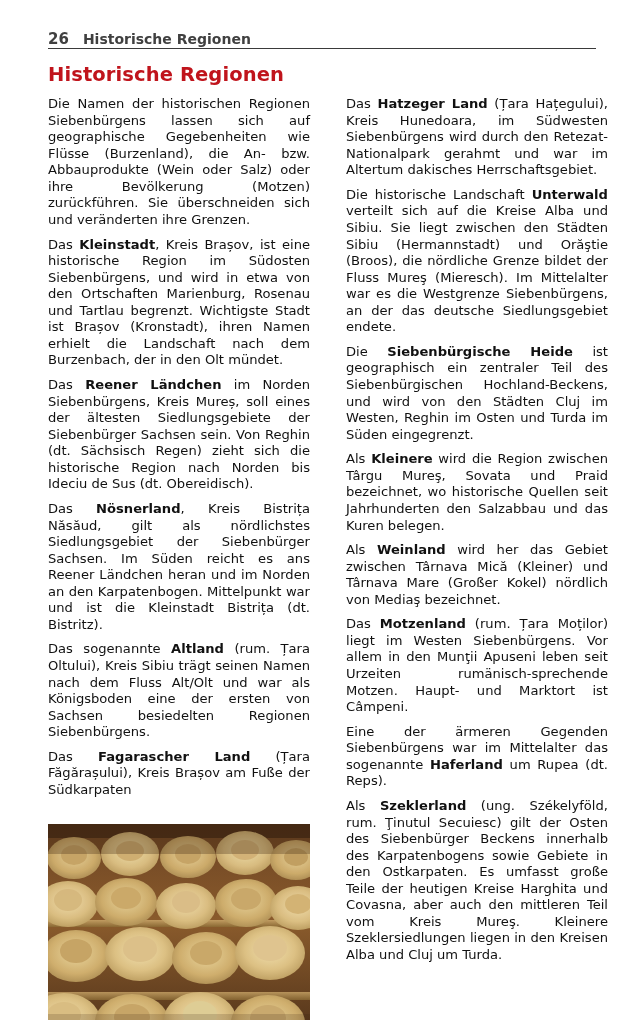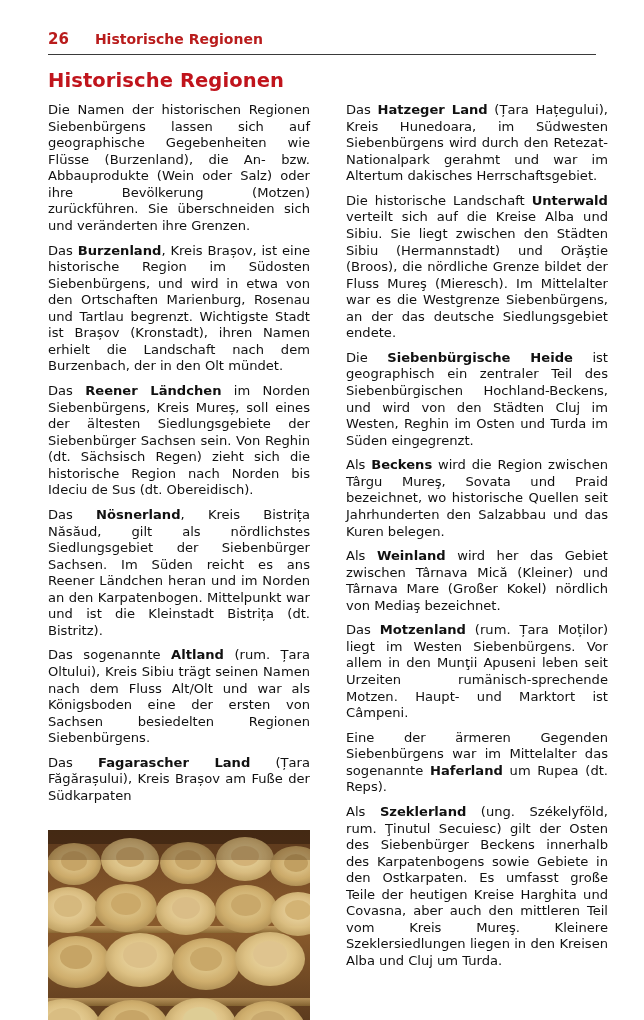--- a/index.html
+++ b/index.html
@@ -18,25 +18,25 @@
     position: relative;
     width: 644px;
     height: 1020px;
     box-sizing: border-box;
     padding: 30px 48px 20px 48px;
   }
   
   .running-head {
     display: flex;
     align-items: baseline;
-    gap: 26px;
+    gap: 14px;
     font-size: 14.5px;
     font-weight: bold;
-    color: #b91c1c;
-    padding-bottom: 6px;
+    color: #404040;
+    padding-bottom: 0;
     border-bottom: 1.2px solid #3a3a3a;
   }
   .running-head .folio {
     font-size: 15px;
     font-weight: bold;
   }
   .running-head .head-title {
     font-size: 14px;
     font-weight: bold;
   }
@@ -102,21 +102,21 @@
   </div>
 
   <h1 class="chapter-title">Historische Regionen</h1>
 
   <div class="columns">
 
     <div class="col">
 
       <p class="body"><span>Die Namen der historischen Regionen Siebenbürgens lassen sich auf geographische Gegebenheiten wie Flüsse (Burzenland), die An- bzw. Abbauprodukte (Wein oder Salz) oder ihre Bevölkerung (Motzen) zurückführen. Sie überschneiden sich und veränderten ihre Grenzen.</span></p>
 
-      <p class="body">Das <b>Burzenland</b>, Kreis Brașov, ist eine historische Region im Südosten Siebenbürgens, und wird in etwa von den Ortschaften Marienburg, Rosenau und Tartlau begrenzt. Wichtigste Stadt ist Brașov (Kronstadt), ihren Namen erhielt die Landschaft nach dem Burzenbach, der in den Olt mündet.</p>
+      <p class="body">Das <b>Kleinstadt</b>, Kreis Brașov, ist eine historische Region im Südosten Siebenbürgens, und wird in etwa von den Ortschaften Marienburg, Rosenau und Tartlau begrenzt. Wichtigste Stadt ist Brașov (Kronstadt), ihren Namen erhielt die Landschaft nach dem Burzenbach, der in den Olt mündet.</p>
 
       <p class="body">Das <b>Reener Ländchen</b> im Norden Siebenbürgens, Kreis Mureș, soll eines der ältesten Siedlungsgebiete der Siebenbürger Sachsen sein. Von Reghin (dt. Sächsisch Regen) zieht sich die historische Region nach Norden bis Ideciu de Sus (dt. Obereidisch).</p>
 
       <p class="body">Das <b>Nösnerland</b>, Kreis Bistrița Năsăud, gilt als nördlichstes Siedlungsgebiet der Siebenbürger Sachsen. Im Süden reicht es ans Reener Ländchen heran und im Norden an den Karpatenbogen. Mittelpunkt war und ist die Kleinstadt Bistrița (dt. Bistritz).</p>
 
       <p class="body">Das sogenannte <b>Altland</b> (rum. Țara Oltului), Kreis Sibiu trägt seinen Namen nach dem Fluss Alt/Olt und war als Königsboden eine der ersten von Sachsen besiedelten Regionen Siebenbürgens.</p>
 
       <p class="body">Das <b>Fagarascher Land</b> (Țara Făgărașului), Kreis Brașov am Fuße der Südkarpaten</p>
 
       <figure class="photo">
@@ -215,21 +215,21 @@
 
     <div class="col">
 
 
       <p class="body">Das <b>Hatzeger Land</b> (Țara Hațegului), Kreis Hunedoara, im Südwesten Siebenbürgens wird durch den Retezat-Nationalpark gerahmt und war im Altertum dakisches Herrschaftsgebiet.</p>
 
       <p class="body">Die historische Landschaft <b>Unterwald</b> verteilt sich auf die Kreise Alba und Sibiu. Sie liegt zwischen den Städten Sibiu (Hermannstadt) und Orăştie (Broos), die nördliche Grenze bildet der Fluss Mureş (Mieresch). Im Mittelalter war es die Westgrenze Siebenbürgens, an der das deutsche Siedlungsgebiet endete.</p>
 
       <p class="body">Die <b>Siebenbürgische Heide</b> ist geographisch ein zentraler Teil des Siebenbürgischen Hochland-Beckens, und wird von den Städten Cluj im Westen, Reghin im Osten und Turda im Süden eingegrenzt.</p>
 
-      <p class="body">Als <b>Beckens</b> wird die Region zwischen Târgu Mureş, Sovata und Praid bezeichnet, wo historische Quellen seit Jahrhunderten den Salzabbau und das Kuren belegen.</p>
+      <p class="body">Als <b>Kleinere</b> wird die Region zwischen Târgu Mureş, Sovata und Praid bezeichnet, wo historische Quellen seit Jahrhunderten den Salzabbau und das Kuren belegen.</p>
 
       <p class="body">Als <b>Weinland</b> wird her das Gebiet zwischen Târnava Mică (Kleiner) und Târnava Mare (Großer Kokel) nördlich von Mediaş bezeichnet.</p>
 
       <p class="body">Das <b>Motzenland</b> (rum. Țara Moților) liegt im Westen Siebenbürgens. Vor allem in den Munţii Apuseni leben seit Urzeiten rumänisch-sprechende Motzen. Haupt- und Marktort ist Câmpeni.</p>
 
       <p class="body">Eine der ärmeren Gegenden Siebenbürgens war im Mittelalter das sogenannte <b>Haferland</b> um Rupea (dt. Reps).</p>
 
       <p class="body">Als <b>Szeklerland</b> (ung. Székelyföld, rum. Ţinutul Secuiesc) gilt der Osten des Siebenbürger Beckens innerhalb des Karpatenbogens sowie Gebiete in den Ostkarpaten. Es umfasst große Teile der heutigen Kreise Harghita und Covasna, aber auch den mittleren Teil vom Kreis Mureş. Kleinere Szeklersiedlungen liegen in den Kreisen Alba und Cluj um Turda.</p>
 
     </div>

